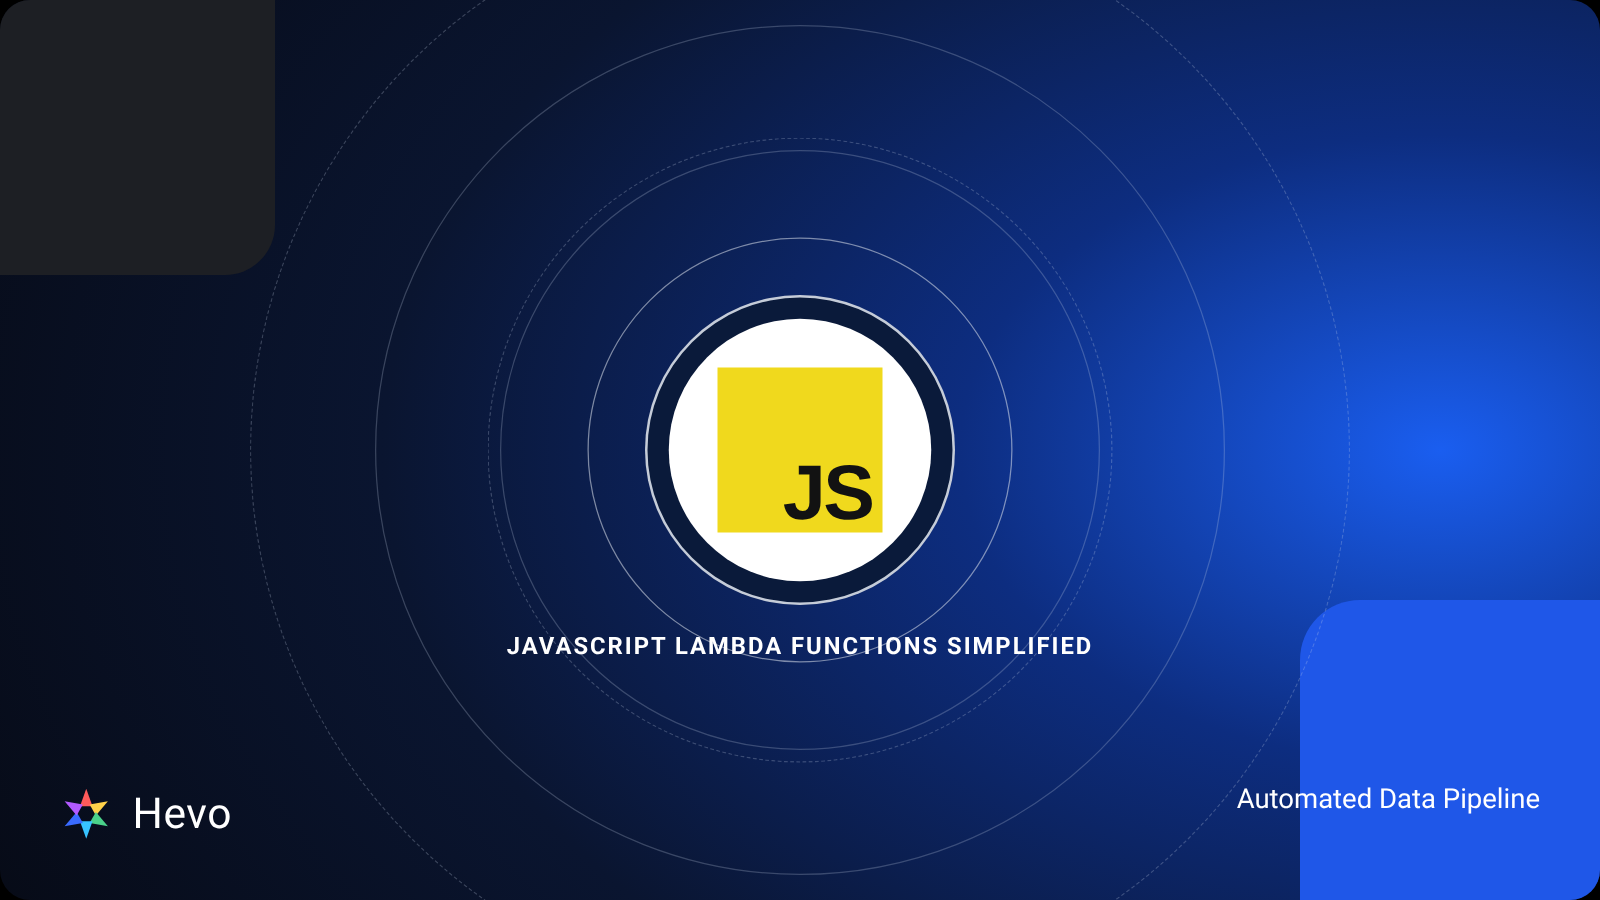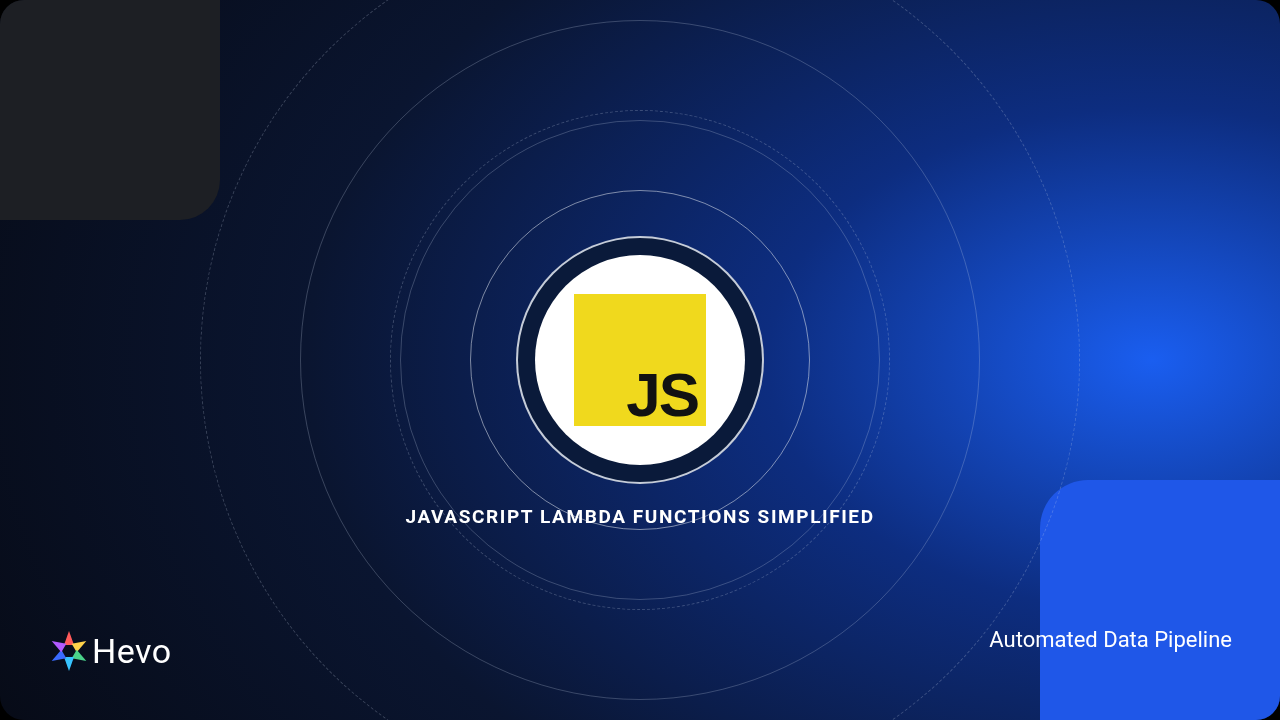--- a/index.html
+++ b/index.html
@@ -107,20 +107,21 @@
     font-size: 19px;
     font-weight: 700;
     letter-spacing: 1.6px;
   }
   .brand {
     position: absolute;
     left: 46px;
     bottom: 46px;
     display: flex;
     align-items: center;
+    gap: 14px;
     color: #fff;
   }
   .brand-mark {
     width: 46px;
     height: 46px;
     position: relative;
   }
   .brand-text {
     font-size: 34px;
     font-weight: 400;

